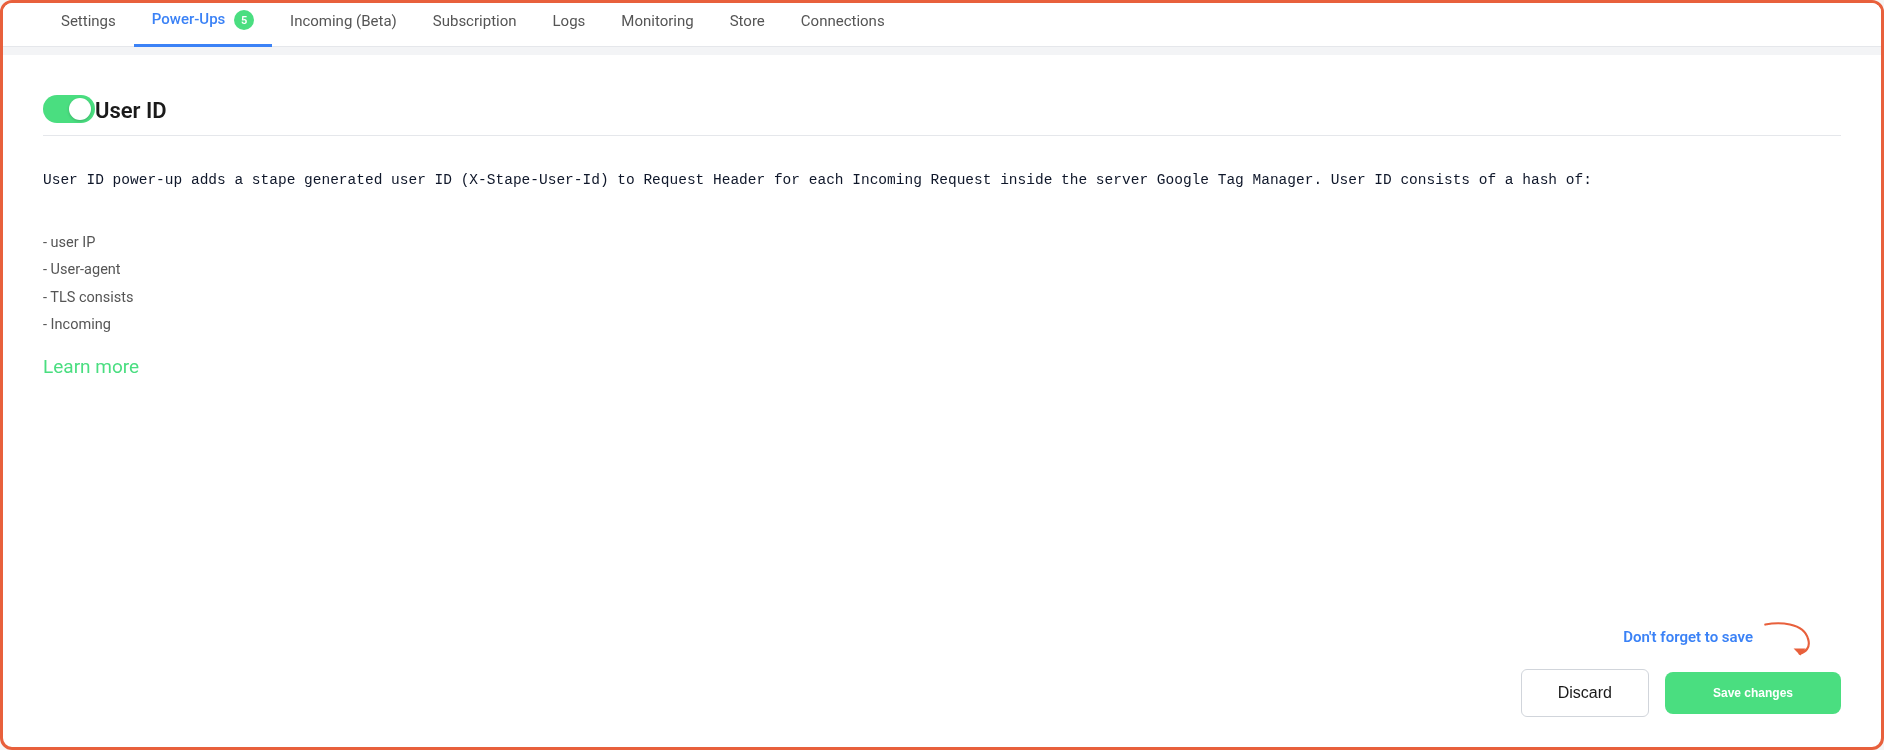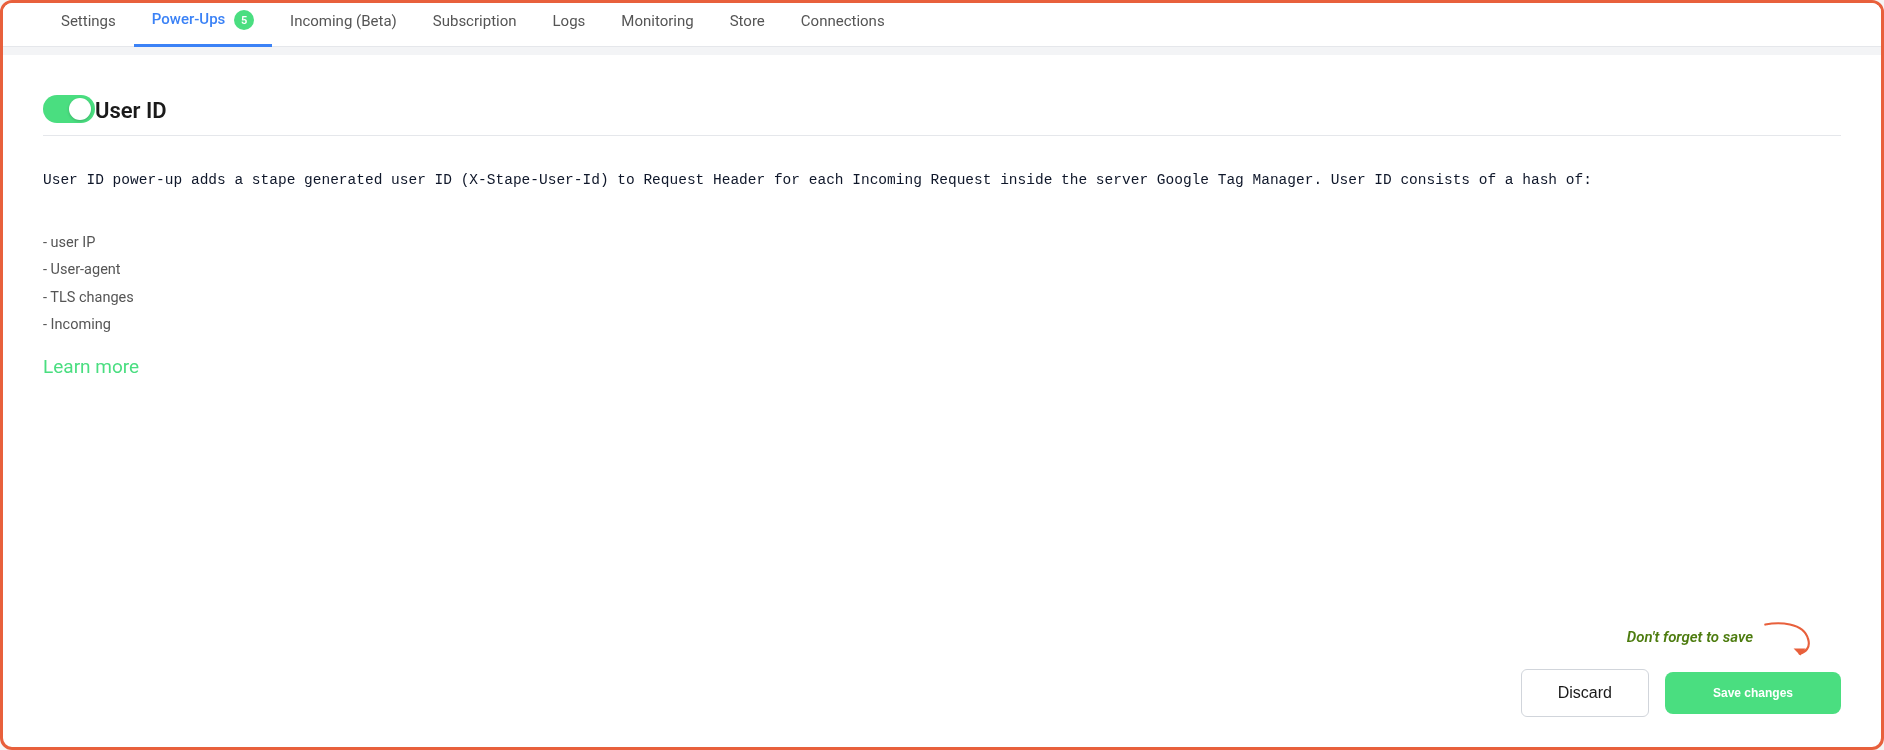--- a/index.html
+++ b/index.html
@@ -179,23 +179,22 @@
       display: flex;
       justify-content: flex-end;
       align-items: center;
       margin-bottom: 12px;
       padding-right: 20px;
     }
 
     .reminder-text {
       font-size: 15px;
       font-weight: 600;
-      color: #4d7c0f;
+      color: #3b82f6;
       margin-right: 8px;
-      font-style: italic;
     }
 
     
     .curved-arrow {
       width: 60px;
       height: 40px;
     }
 
     .action-buttons {
       display: flex;
@@ -257,21 +256,21 @@
       <span class="toggle-label">User ID</span>
     </div>
 
     <hr class="section-divider">
 
     <p class="description-block">User ID power-up adds a stape generated user ID (X-Stape-User-Id) to Request Header for each Incoming Request inside the server Google Tag Manager. User ID consists of a hash of:</p>
 
     <ul class="bullet-list">
       <li>- user IP</li>
       <li>- User-agent</li>
-      <li>- TLS changes</li>
+      <li>- TLS consists</li>
       <li>- Incoming</li>
     </ul>
 
     <a class="learn-more-link">Learn more</a>
 
     <div class="footer-area">
 
       <div class="reminder-row">
         <span class="reminder-text">Don't forget to save</span>
         <svg class="curved-arrow" viewBox="0 0 70 45" fill="none" xmlns="http://www.w3.org/2000/svg">

